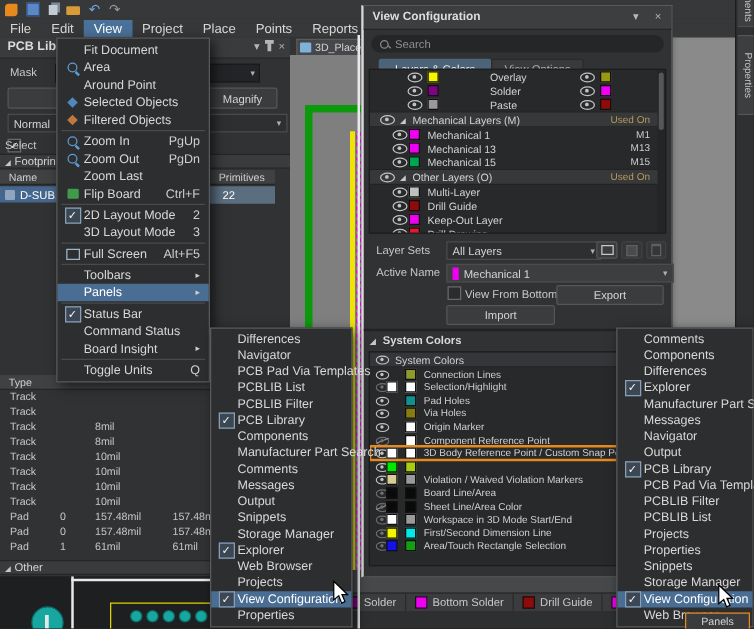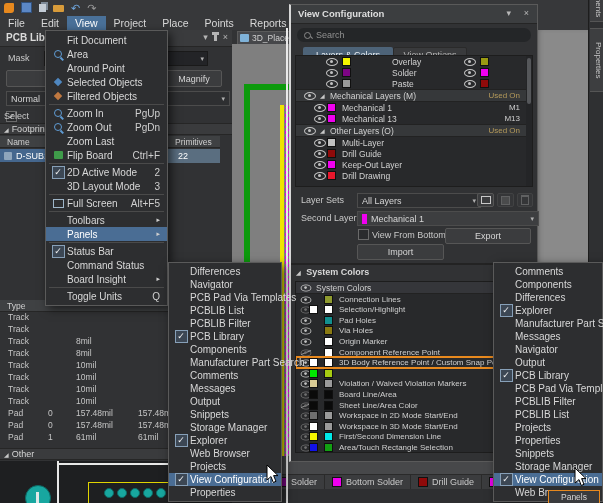--- a/index.html
+++ b/index.html
@@ -368,20 +368,26 @@
         <span class="sw" style="left: 31px; top: 1px; background: rgb(240, 0, 240);"></span>
         <span style="position:absolute;left:46px;top:1px">Mechanical 1</span>
         <span class="lcode">M1</span>
       </div>
       <div class="lrow">
         <span class="eye" style="left:18px;top:2px"></span>
         <span class="sw" style="left: 31px; top: 1px; background: rgb(240, 0, 240);"></span>
         <span style="position:absolute;left:46px;top:1px">Mechanical 13</span>
         <span class="lcode">M13</span>
       </div>
+      <div class="lrow">
+        <span class="eye" style="left:18px;top:2px"></span>
+        <span class="sw" style="left: 31px; top: 1px; background: rgb(0, 165, 80);"></span>
+        <span style="position:absolute;left:46px;top:1px">Mechanical 15</span>
+        <span class="lcode">M15</span>
+      </div>
       <div class="lrow ghdr">
         <span class="eye" style="left:8px;top:2px"></span>
         <span class="tri" style="position:absolute;left:24px;top:2px">◢</span>
         <span style="position:absolute;left:34px;top:1px">Other Layers (O)</span>
         <span class="usedon">Used On</span>
       </div>
       <div class="lrow">
         <span class="eye" style="left:18px;top:2px"></span>
         <span class="sw" style="left: 31px; top: 1px; background: rgb(192, 192, 192);"></span>
         <span style="position:absolute;left:46px;top:1px">Multi-Layer</span>
@@ -414,21 +420,21 @@
     <span class="vc-minibtn" style="left:186px;top:188px">
         <span class="mi-rect"></span>
       </span>
     <span class="vc-minibtn" style="left:206px;top:188px;opacity:.45">
         <span class="mi-save"></span>
       </span>
     <span class="vc-minibtn" style="left:226px;top:188px;opacity:.45;width:16px">
         <span class="mi-trash"></span>
       </span>
 
-    <span class="vc-lbl" style="left:10px;top:208px">Second Layer</span>
+    <span class="vc-lbl" style="left:10px;top:208px">Active Name</span>
     <span class="combo" style="left:66px;top:206px;width:172px;background:#3d3e40">
       <span style="width: 5px; height: 10px; display: inline-block; background: rgb(240, 0, 240);"></span>
       <span>Mechanical 1</span>
         <span class="car">▾</span>
     </span>
 
     <span class="chkbox" style="position:absolute;left:67px;top:224px"></span>
     <span class="vc-lbl" style="left:81px;top:225px">View From Bottom Side</span>
     <span class="vc-lbl" style="left:178px;top:225px;font-size:8.5px">(Ctrl + F)</span>
 
@@ -498,26 +504,20 @@
           <span class="lbl">Board Line/Area</span>
         </div>
       <div class="srow">
           <span class="eye slash dim"></span>
           <span class="sw s1" style="background: rgb(10, 10, 10);"></span>
           <span class="sw s2" style="background: rgb(10, 10, 10);"></span>
           <span class="lbl">Sheet Line/Area Color</span>
         </div>
       <div class="srow">
           <span class="eye dim"></span>
-          <span class="sw s1" style="background: rgb(110, 110, 110);"></span>
-          <span class="sw s2" style="background: rgb(154, 154, 154);"></span>
-          <span class="lbl">Workspace in 2D Mode Start/End</span>
-        </div>
-      <div class="srow">
-          <span class="eye dim"></span>
           <span class="sw s1" style="background: rgb(255, 255, 255);"></span>
           <span class="sw s2" style="background: rgb(154, 154, 154);"></span>
           <span class="lbl">Workspace in 3D Mode Start/End</span>
         </div>
       <div class="srow">
           <span class="eye dim"></span>
           <span class="sw s1" style="background: rgb(245, 245, 0);"></span>
           <span class="sw s2" style="background: rgb(0, 232, 232);"></span>
           <span class="lbl">First/Second Dimension Line</span>
         </div>
@@ -584,21 +584,21 @@
           <span class="gi flip"></span>
         </span>
         <span class="lbl">Flip Board</span>
         <span class="sc">Ctrl+F</span>
       </div>
     <div class="sep"></div>
     <div class="mi">
         <span class="gut">
           <span class="chk">✓</span>
         </span>
-        <span class="lbl">2D Active Mode</span>
+        <span class="lbl">2D Layout Mode</span>
         <span class="sc">2</span>
       </div>
     <div class="mi">
         <span class="gut"></span>
         <span class="lbl">3D Layout Mode</span>
         <span class="sc">3</span>
       </div>
     <div class="sep"></div>
     <div class="mi">
         <span class="gut">

